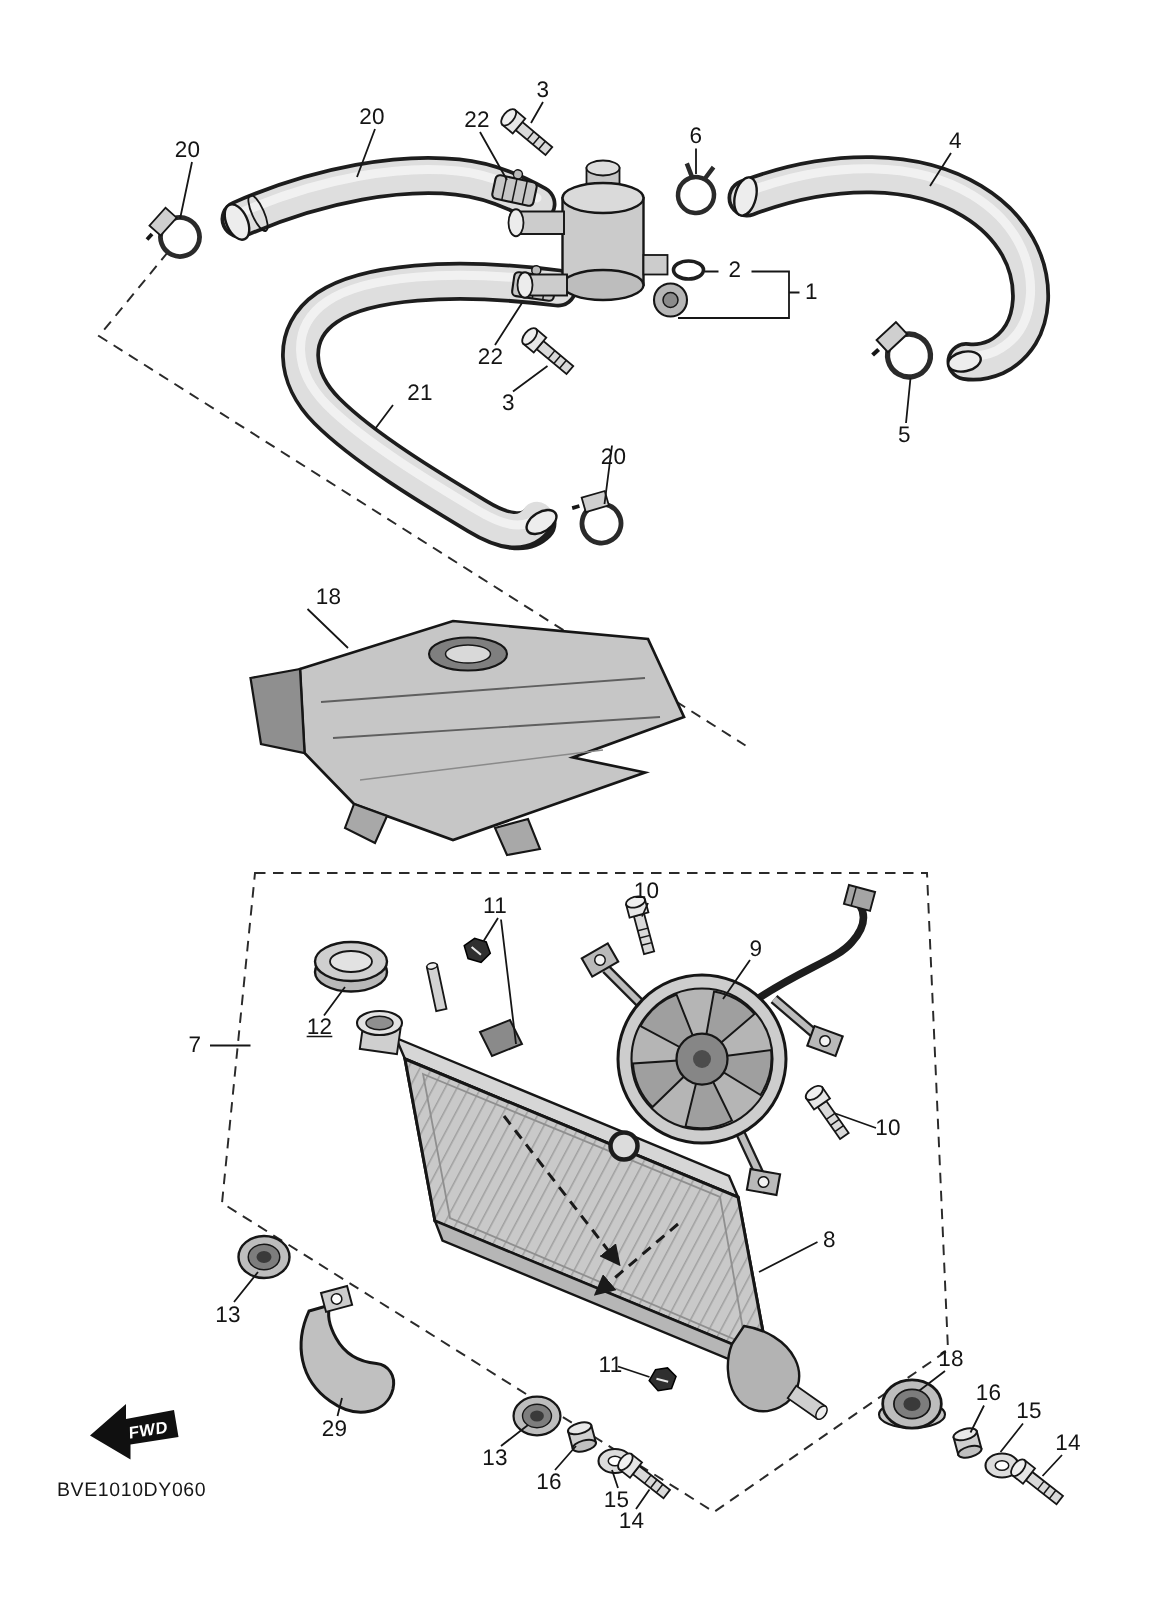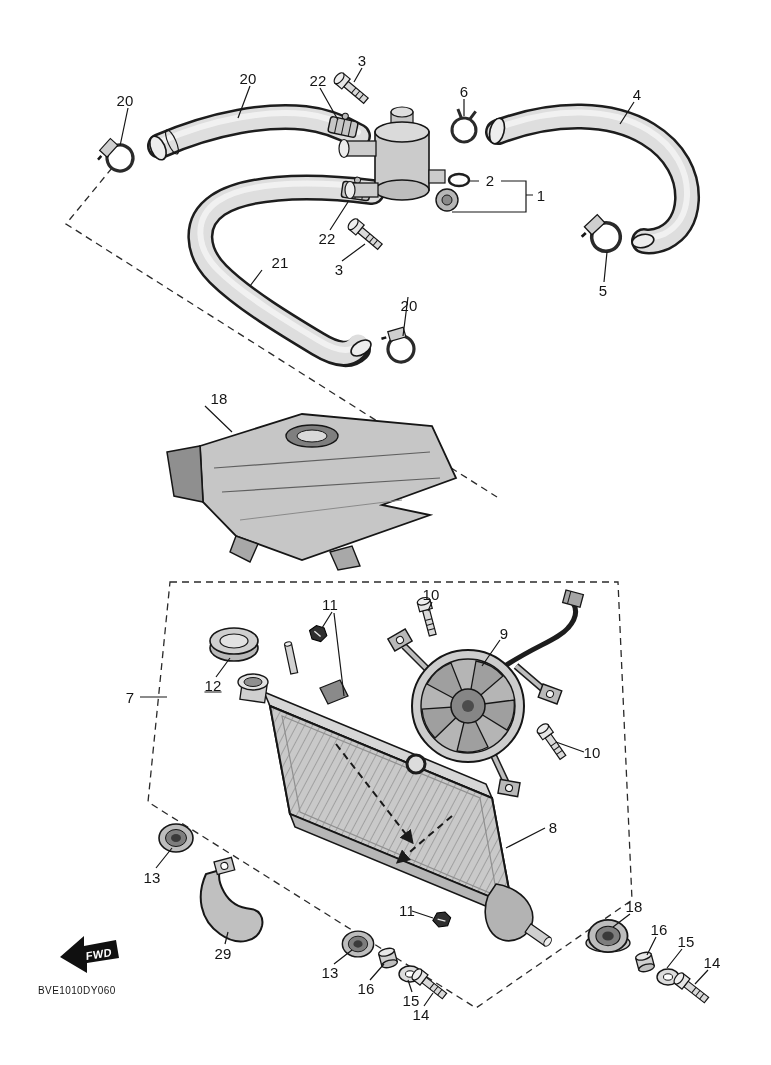--- a/index.html
+++ b/index.html
@@ -2,21 +2,21 @@
 <html><head>
 <meta charset="utf-8">
 <style>
   html,body{margin:0;padding:0;background:#fff;}
   #stage{position:relative;width:771px;height:1065px;background:#ffffff;overflow:hidden;
          font-family:"Liberation Sans", sans-serif;}
   #art{position:absolute;left:0;top:0;z-index:1;}
   #labels-layer{position:absolute;left:0;top:0;width:100%;height:100%;z-index:2;pointer-events:none;}
   .part-label{position:absolute;transform:translate(-50%,-50%);font-size:15px;line-height:1;
               color:#141414;letter-spacing:.2px;user-select:none;}
-  .diagram-code{position:absolute;left:38px;top:985px;font-size:10px;color:#161616;
+  .diagram-code{position:absolute;left:38px;top:985px;font-size:13px;color:#161616;
                 letter-spacing:.4px;z-index:2;}
   .fwd-label{position:absolute;left:99px;top:954px;transform:translate(-50%,-50%) rotate(-9deg) skewX(-8deg);
              color:#ffffff;font-size:11px;font-weight:bold;letter-spacing:.5px;z-index:2;}
   
   .ho{fill:none;stroke:#1d1d1d;stroke-width:26;stroke-linecap:round;}
   .hi{fill:none;stroke:#dedede;stroke-width:21;stroke-linecap:round;}
   .hs{fill:none;stroke:#f4f4f4;stroke-width:6;stroke-linecap:round;opacity:.85;}
   .lead{fill:none;stroke:#161616;stroke-width:1.2;}
   .dash{fill:none;stroke:#2a2a2a;stroke-width:1.3;stroke-dasharray:7 5;}
 </style>

